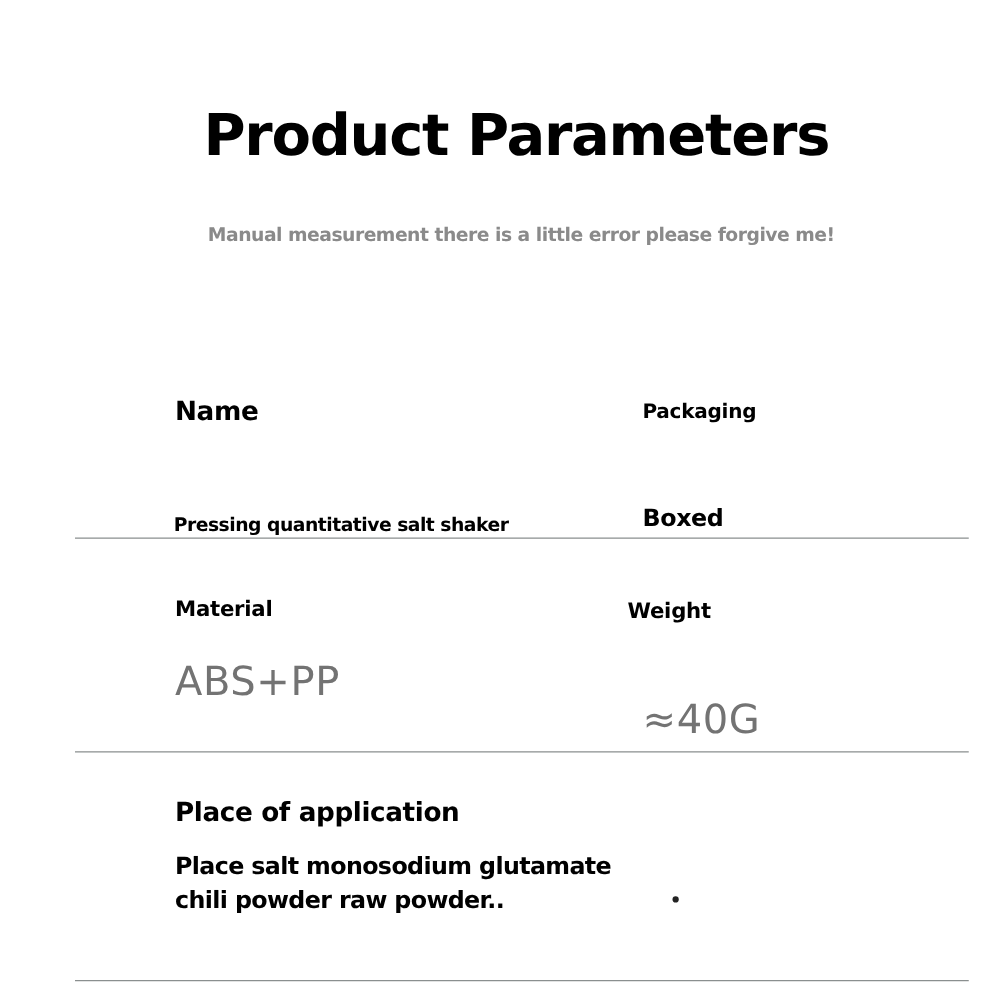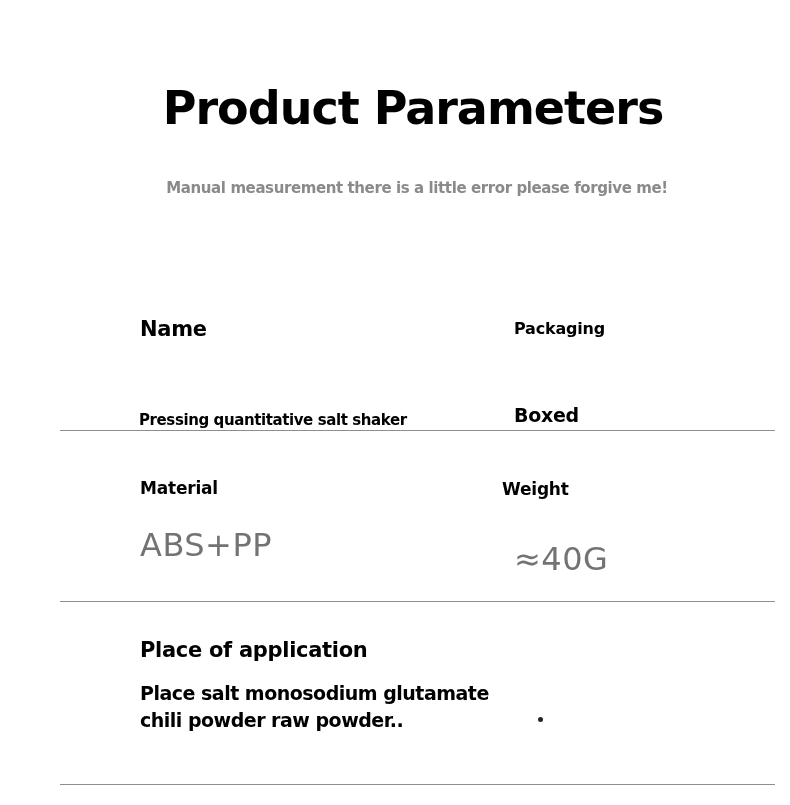--- a/index.html
+++ b/index.html
@@ -77,21 +77,21 @@
 
   <div class="abs lbl-md" style="left:514px; top:319px;">Packaging</div>
   <div class="abs val-md" style="left:514px; top:374px;">Boxed</div>
 
   <div class="divider" style="top:430px;"></div>
 
   <div class="abs lbl-sm" style="left:140px; top:478px;">Material</div>
   <div class="abs val-xl" style="left:140px; top:526px;">ABS+PP</div>
 
   <div class="abs lbl-sm" style="left:502px; top:479px;">Weight</div>
-  <div class="abs val-xl" style="left:514px; top:540px;">≈40G</div>
+  <div class="abs val-xl" style="left:514px; top:556px;">≈40G</div>
 
   <div class="divider" style="top:601px;"></div>
 
   <div class="abs lbl-lg" style="left:140px; top:638px;">Place of application</div>
   <div class="abs val-scope" style="left:140px; top:680px;">Place salt monosodium glutamate</div>
   <div class="abs val-scope" style="left:140px; top:707px;">chili powder raw powder..</div>
   <div class="dot"></div>
 
   <div class="divider" style="top:784px;"></div>
 

